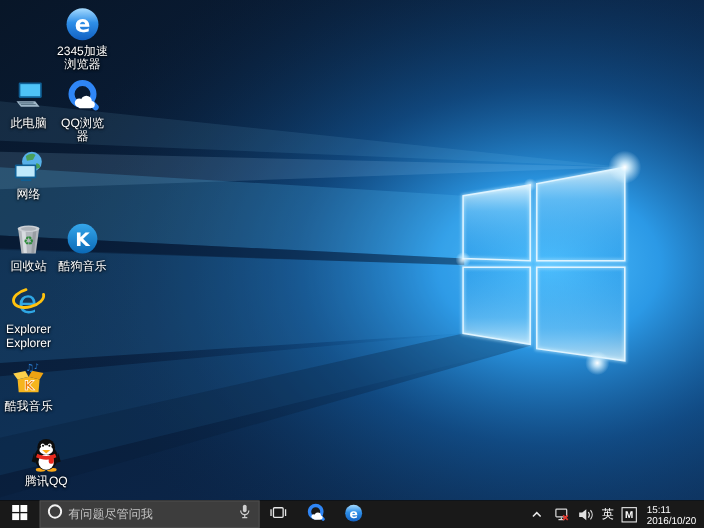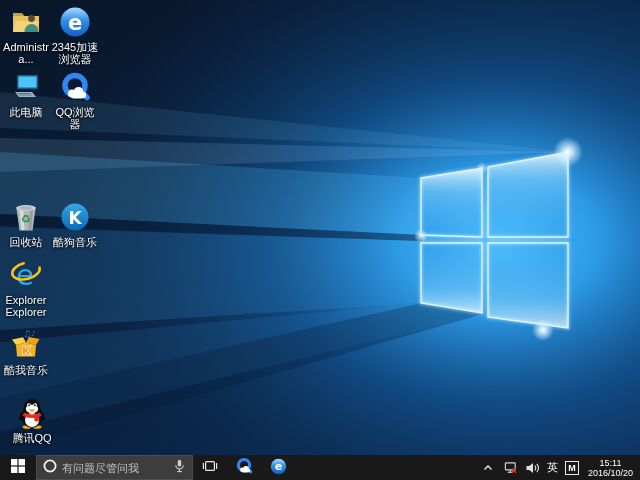--- a/index.html
+++ b/index.html
@@ -25,37 +25,37 @@
   .taskbar {
     position:absolute; left:0; bottom:0; width:640px; height:25px;
     background:#191919; display:flex; align-items:stretch; z-index:5;
   }
   .tb-btn {
     background:transparent; border:none; width:34px; height:25px;
     display:flex; align-items:center; justify-content:center; cursor:pointer; flex:0 0 auto;
   }
   .tb-start { width:36px; }
   .tb-search {
-    width:157px; height:25px; background:#3d3d3d; border:1px solid #4c4c4c;
+    width:200px; height:25px; background:#3d3d3d; border:1px solid #4c4c4c;
     display:flex; align-items:center; gap:5px; padding:0 6px; flex:0 0 auto;
   }
   .tb-search input {
     flex:1; min-width:0; background:transparent; border:none; outline:none;
     color:#d0d0d0; font-size:11px; font-family:inherit;
   }
   .tb-search input::placeholder { color:#c3c3c3; opacity:1; }
   .tb-spacer { flex:1; }
   .tray { display:flex; align-items:center; gap:7px; padding-right:5px; flex:0 0 auto; }
   .tray-ico { display:flex; align-items:center; justify-content:center; width:15px; height:16px; cursor:pointer; }
   .tray-lang { color:#fff; font-size:11px; cursor:pointer; }
   .tray-ime {
     width:14px; height:14px; border:1px solid #e8e8e8; color:#fff; font-size:9px; font-weight:bold;
     display:flex; align-items:center; justify-content:center; cursor:pointer;
   }
-  .clock { color:#fff; font-size:9px; line-height:10px; text-align:center; cursor:pointer; padding:0 2px; }
+  .clock { color:#fff; font-size:9px; line-height:10px; text-align:left; cursor:pointer; padding:0 2px; }
 </style>
 </head>
 <body>
 
 <div class="screen">
 
   <div class="wallpaper">
     <svg width="640" height="455" viewBox="0 0 640 455">
       <defs>
         <linearGradient id="wpBase" x1="0" y1="0" x2="1" y2="1">
@@ -119,32 +119,20 @@
 
       <circle cx="568" cy="152" r="15" fill="url(#glint)"></circle>
       <circle cx="543" cy="330" r="11" fill="url(#glint)"></circle>
       <circle cx="421" cy="236" r="7" fill="url(#glint)" opacity="0.8"></circle>
       <circle cx="482" cy="168" r="6" fill="url(#glint)" opacity="0.6"></circle>
     </svg>
   </div>
 
   <div class="icons">
 
-    <div class="cell" style="left:2px;top:6px">
-      <div class="ico">
-        <svg viewBox="0 0 32 32">
-          <path d="M3 7h9l2.5 3H29v16H3z" fill="#c59f3e"></path>
-          <path d="M3 10h26v16H3z" fill="#e8c05c"></path>
-          <path d="M3 26l2.5-11h23.5l-3 11z" fill="#f3d27a"></path>
-          <circle cx="21.5" cy="12.5" r="3.4" fill="#57493b"></circle>
-          <path d="M14.5 26c0-5.2 3.3-8 7-8s7 2.8 7 8z" fill="#3f8f85"></path>
-        </svg>
-      </div>
-      <div class="lbl">Administra...</div>
-    </div>
 
     <div class="cell" style="left:51px;top:6px">
       <div class="ico">
         <svg viewBox="0 0 32 32">
           <defs>
               <linearGradient id="g2345" x1="0" y1="0" x2="0" y2="1">
             <stop offset="0" stop-color="#a6dbff"></stop>
                 <stop offset="0.45" stop-color="#2f8fe8"></stop>
                 <stop offset="1" stop-color="#1160c2"></stop>
           </linearGradient>
@@ -177,20 +165,33 @@
             <circle cx="13" cy="22.5" r="4"></circle>
             <circle cx="19.5" cy="21" r="5"></circle>
             <circle cx="24" cy="24" r="3.2"></circle>
             <rect x="12" y="22" width="13" height="5.5" rx="2.7"></rect>
           </g>
         </svg>
       </div>
       <div class="lbl">QQ浏览器</div>
     </div>
 
+    <div class="cell" style="left:2px;top:136px">
+      <div class="ico">
+        <svg viewBox="0 0 32 32">
+          <circle cx="19" cy="11" r="9" fill="#57b0e8"></circle>
+          <path d="M13.5 6c2-2.2 6.5-3.2 8.8-1.2l-2.3 4.4-5.5 1z" fill="#49a05a"></path>
+          <path d="M23 12.5c2.2 0 4.2 2 3.2 4.2l-4.5 1z" fill="#49a05a"></path>
+          <rect x="3.5" y="13.5" width="19.5" height="12.5" rx="1.2" fill="#0f5f94"></rect>
+          <rect x="5" y="15" width="16.5" height="9.5" fill="#bfe9fb"></rect>
+          <rect x="9" y="27" width="9.5" height="1.6" fill="#0f5f94"></rect>
+        </svg>
+      </div>
+      <div class="lbl">网络</div>
+    </div>
 
 
     <div class="cell" style="left:2px;top:201px">
       <div class="ico">
         <svg viewBox="0 0 32 32">
           <path d="M6.5 7.5L9.5 29.5h13l3-22z" fill="#b2b7bd"></path>
           <path d="M9.5 8l2 21h3l-1.3-21z" fill="#d8dce0"></path>
           <path d="M20 8l-1.5 21h2.6l2-21z" fill="#989da3"></path>
           <ellipse cx="16" cy="7" rx="10" ry="2.9" fill="#cdd1d6"></ellipse>
           <ellipse cx="16" cy="7" rx="7" ry="1.8" fill="#aeb3b9"></ellipse>
@@ -233,21 +234,21 @@
           <path d="M6 16L2 10.5l11-2.2 3 5.2z" fill="#fbd04a"></path>
           <path d="M16 13.5l3-5.5 10.5 2-3.5 6z" fill="#eea312"></path>
           <text x="16.5" y="25.5" font-size="12" font-weight="bold" fill="#f07c00" stroke="#ffffff" stroke-width="0.6" text-anchor="middle" font-family="DejaVu Sans">K</text>
           <text x="13" y="8" font-size="9" fill="#2a7fd4" font-family="DejaVu Sans">♫</text>
           <text x="21" y="6.5" font-size="7" fill="#2a7fd4" font-family="DejaVu Sans">♪</text>
         </svg>
       </div>
       <div class="lbl">酷我音乐</div>
     </div>
 
-    <div class="cell" style="left:8px;top:397px">
+    <div class="cell" style="left:18px;top:397px">
       <div class="ico">
         <svg viewBox="0 0 32 32">
           <ellipse cx="11" cy="30" rx="4.5" ry="1.8" fill="#fba919"></ellipse>
           <ellipse cx="21" cy="30" rx="4.5" ry="1.8" fill="#fba919"></ellipse>
           <ellipse cx="16" cy="19" rx="10.5" ry="11.5" fill="#0d0d0d"></ellipse>
           <ellipse cx="16" cy="9.5" rx="8" ry="7.5" fill="#0d0d0d"></ellipse>
           <path d="M5 14.5l-2.2 8 3.4 1.2z" fill="#0d0d0d"></path>
           <path d="M27 14.5l2.2 8-3.4 1.2z" fill="#0d0d0d"></path>
           <ellipse cx="16" cy="12" rx="6.2" ry="4.2" fill="#ffffff"></ellipse>
           <ellipse cx="16" cy="23" rx="7" ry="7" fill="#ffffff"></ellipse>

